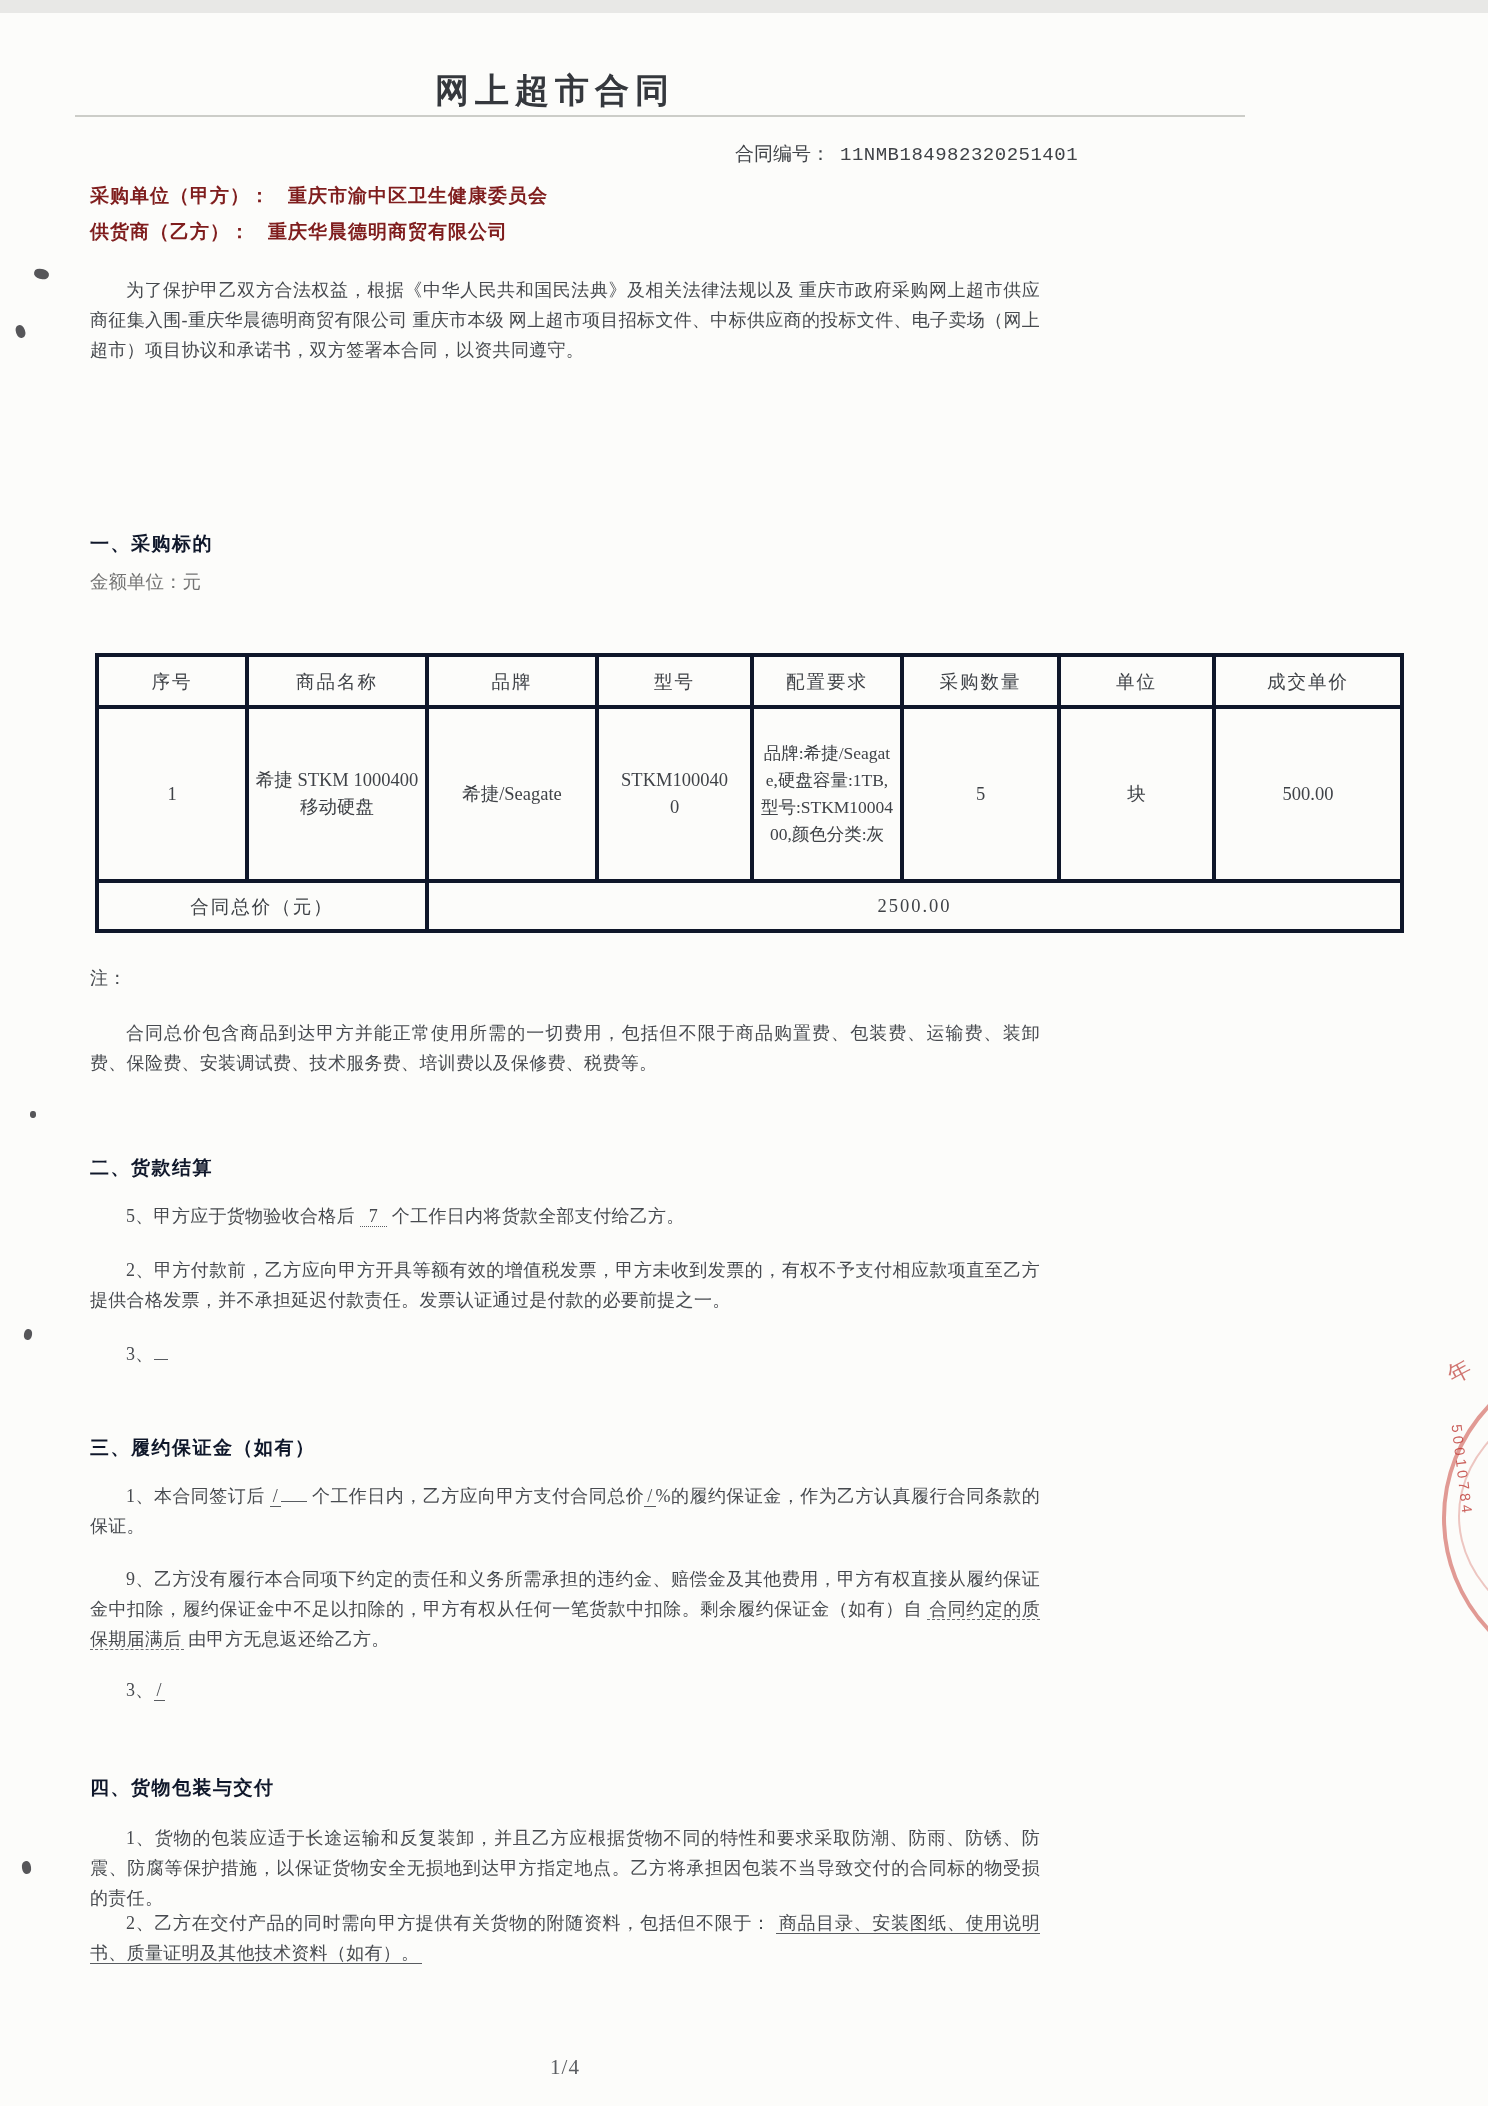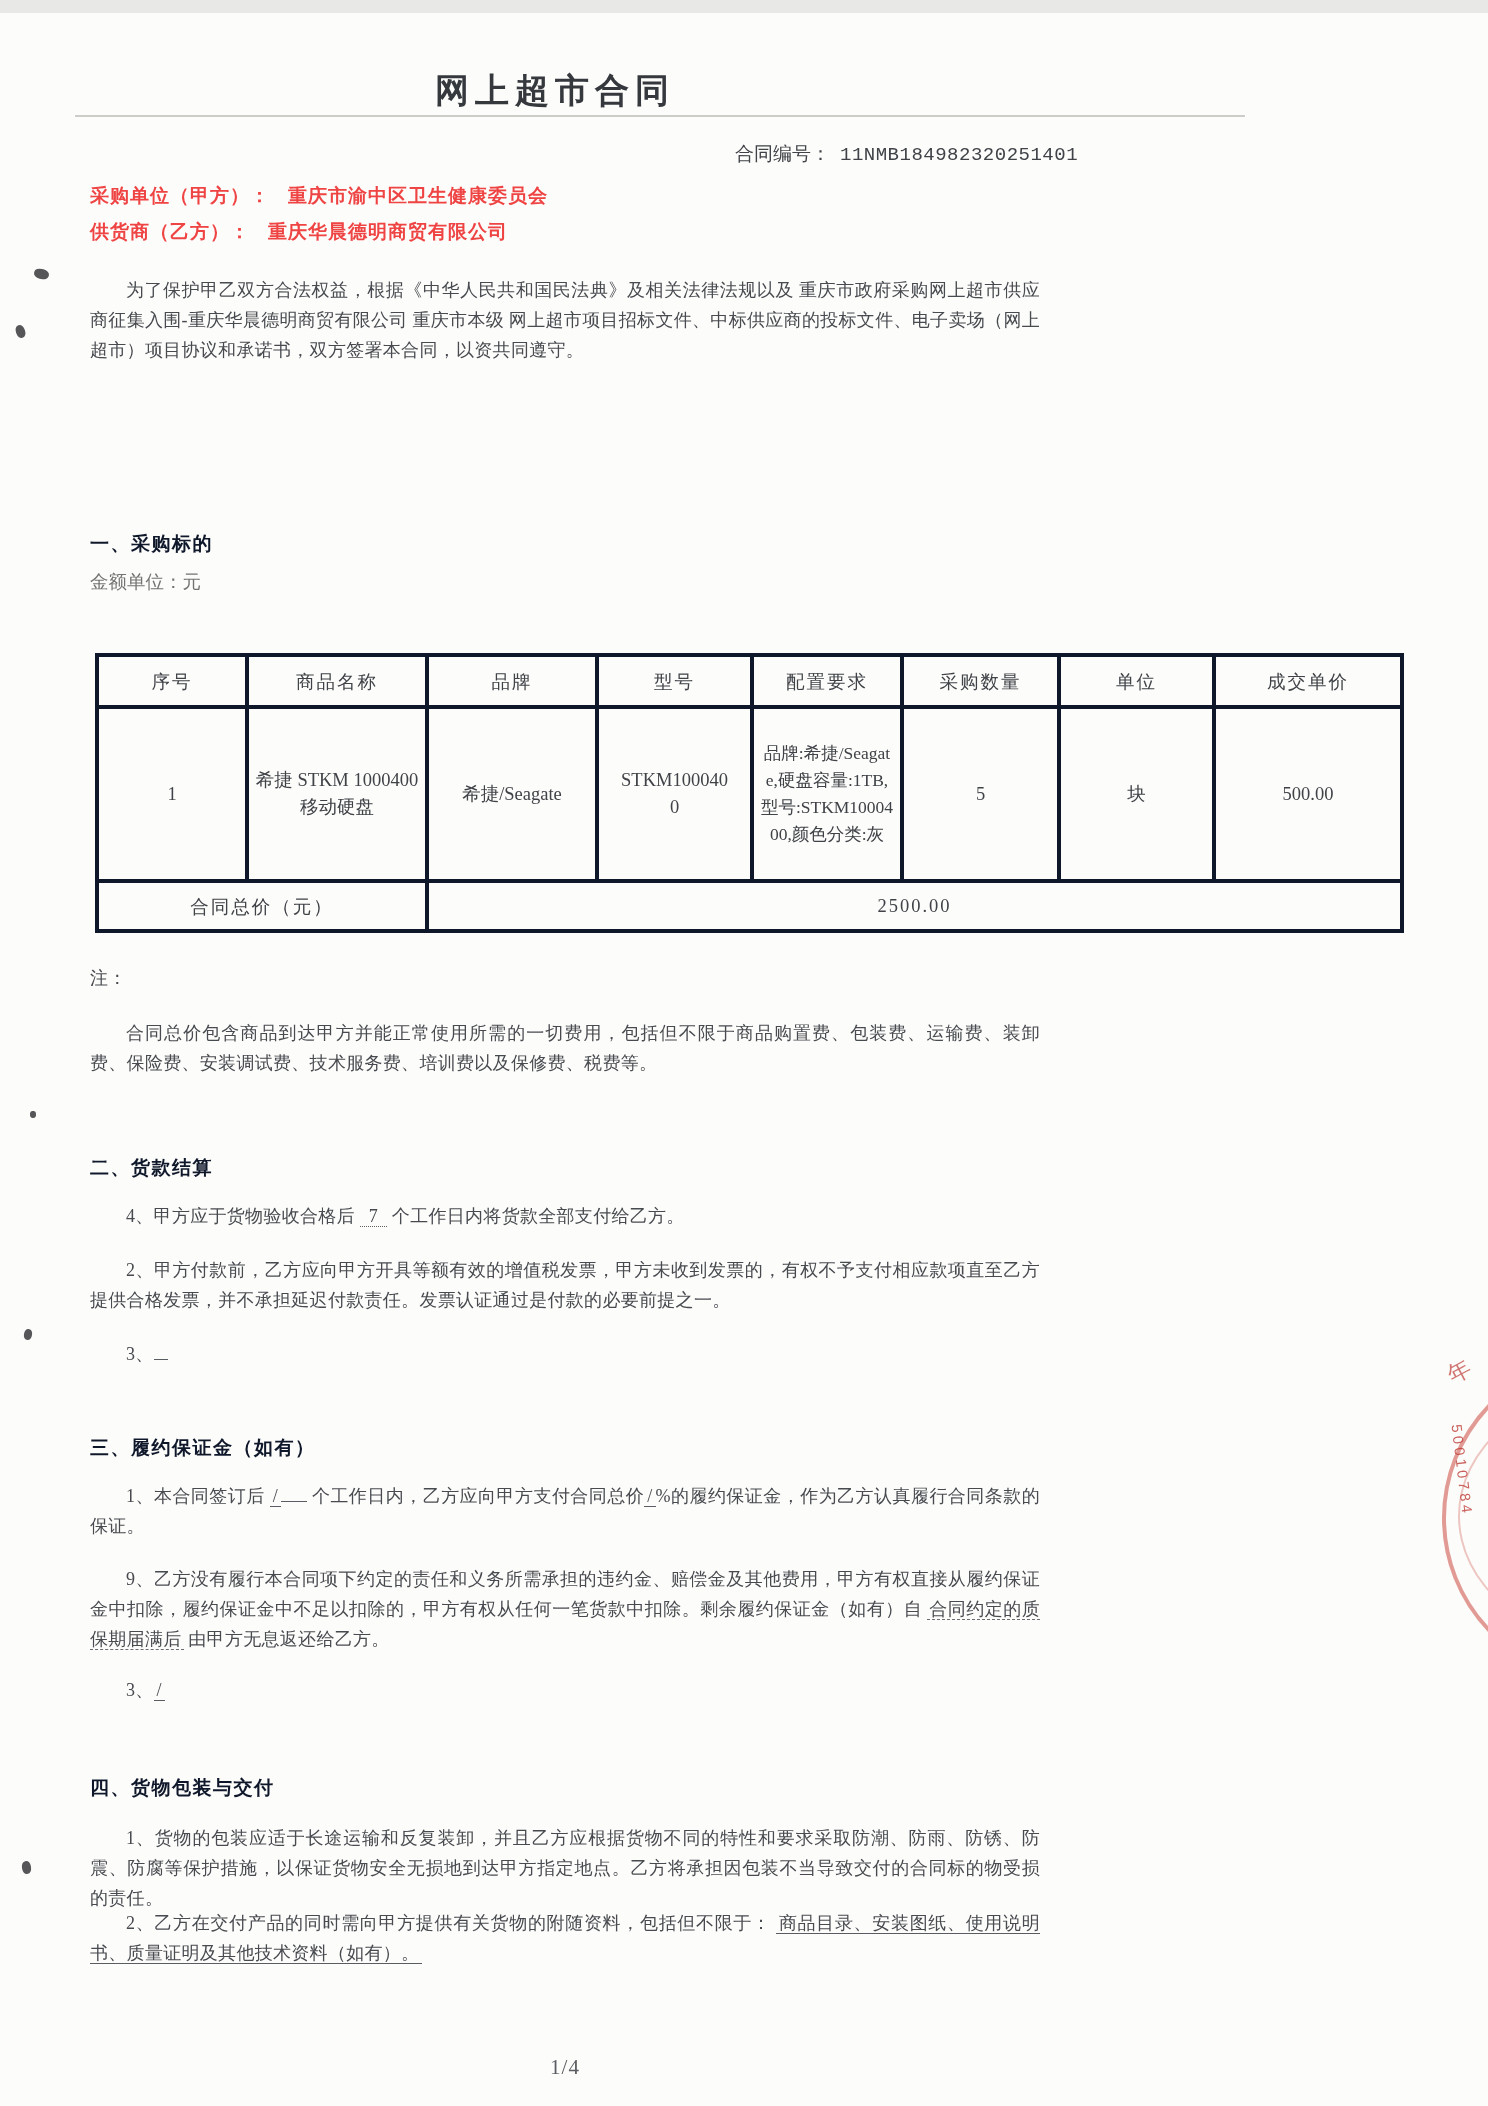--- a/index.html
+++ b/index.html
@@ -15,21 +15,21 @@
   .abs{position:absolute;}
   .title{
     left:0;top:55px;width:1110px;
     text-align:center;
     font-size:34px;font-weight:700;letter-spacing:6px;
     color:#35383d;
   }
   .scanline{left:75px;top:102px;width:1170px;height:2px;background:#cccdc8;}
   .contract-no{left:735px;top:128px;font-size:19px;color:#3f4247;}
   .contract-no .num{font-family:Liberation Mono, monospace;letter-spacing:0.5px;margin-left:10px;}
-  .party{left:90px;font-size:19px;font-weight:600;color:#ef4444;letter-spacing:1px;}
+  .party{left:90px;font-size:19px;font-weight:600;color:#7f1d1d;letter-spacing:1px;}
   .party .val{margin-left:18px;}
   .para{
     left:90px;width:950px;
     font-size:18px;line-height:30px;
     text-align:justify;text-indent:2em;
     letter-spacing:0.3px;color:#474a4f;
   }
   .no-indent{text-indent:0;}
   .heading{left:90px;font-size:19px;font-weight:700;color:#0f172a;letter-spacing:1.5px;}
   .unit-note{left:90px;top:556px;width:925px;text-align:left;font-size:18.5px;color:#737373;}
@@ -150,21 +150,21 @@
     </tbody>
   </table>
 
   <div class="abs para no-indent" style="top:950px;">注：</div>
 
   <div class="abs para" style="top:1005px;">合同总价包含商品到达甲方并能正常使用所需的一切费用，包括但不限于商品购置费、包装费、运输费、装卸费、保险费、安装调试费、技术服务费、培训费以及保修费、税费等。</div>
 
   <div class="abs heading" style="top:1142px;">二、货款结算</div>
 
   <div class="abs para" style="top:1188px;">
-    <span>4、甲方应于货物验收合格后</span>
+    <span>5、甲方应于货物验收合格后</span>
     <span class="u-dot">7</span>
     <span>个工作日内将货款全部支付给乙方。</span>
   </div>
 
   <div class="abs para" style="top:1242px;">2、甲方付款前，乙方应向甲方开具等额有效的增值税发票，甲方未收到发票的，有权不予支付相应款项直至乙方提供合格发票，并不承担延迟付款责任。发票认证通过是付款的必要前提之一。</div>
 
   <div class="abs para" style="top:1326px;">
     <span>3、</span><span class="blank-tiny"></span>
   </div>
 

